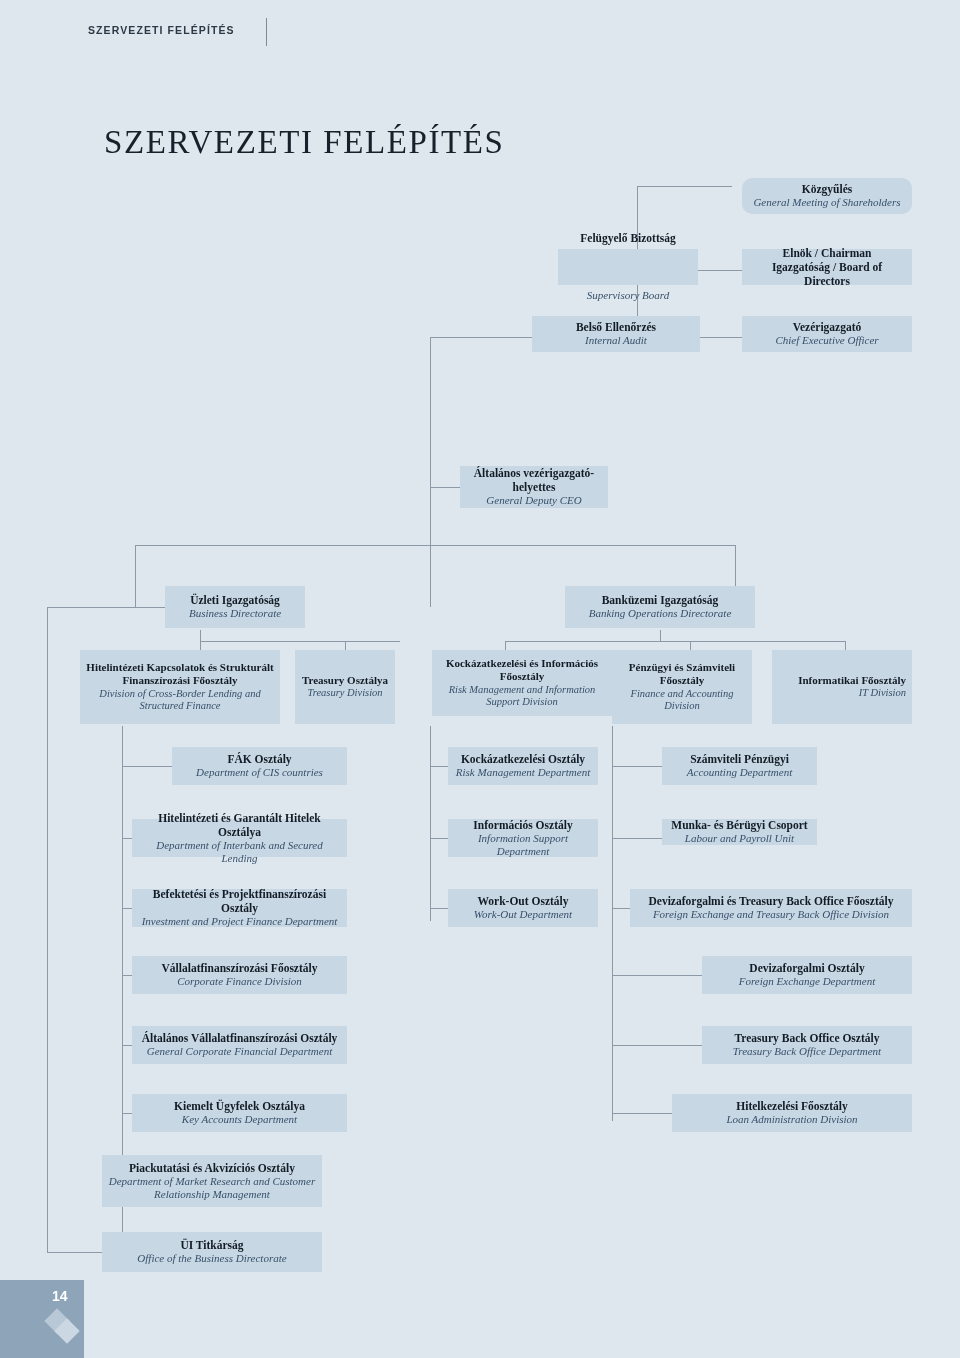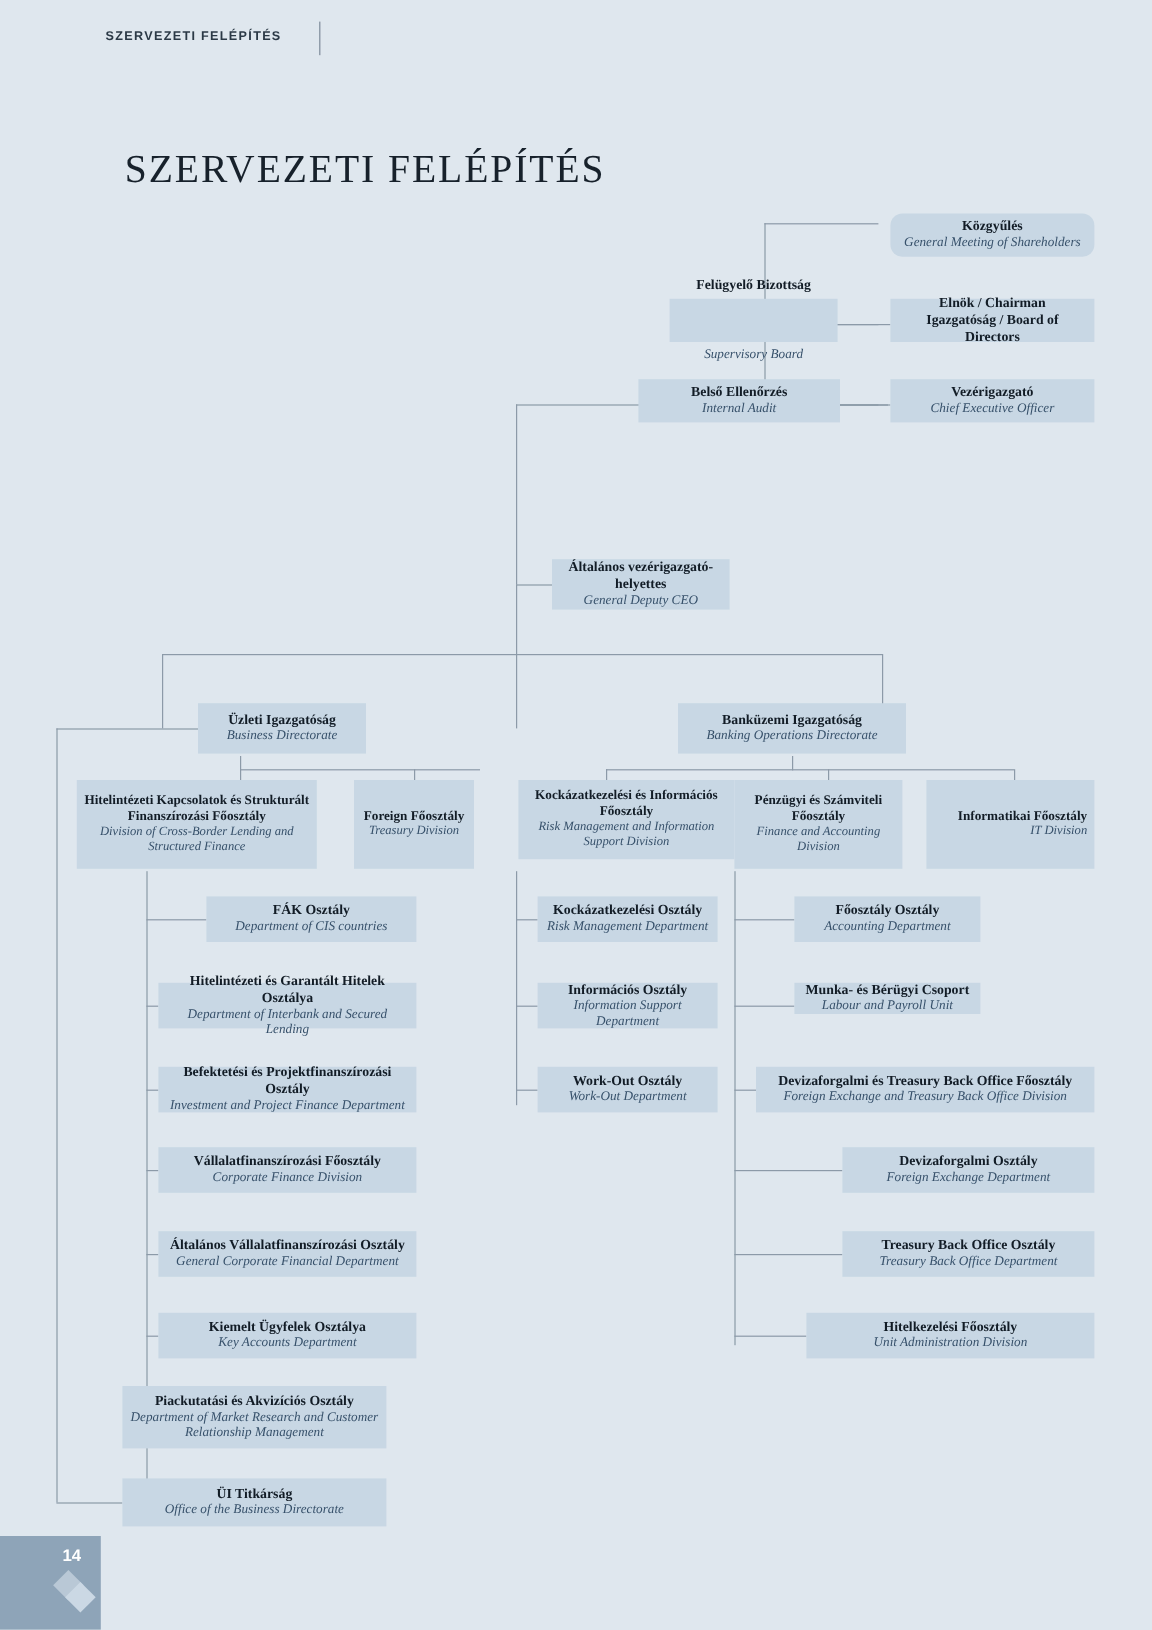--- a/index.html
+++ b/index.html
@@ -169,27 +169,27 @@
   <div class="box" style="left:165px;top:586px;width:140px;height:42px;">
     <div class="hu">Üzleti Igazgatóság</div>
     <div class="en">Business Directorate</div>
   </div>
 
   <div class="box" style="left:565px;top:586px;width:190px;height:42px;">
     <div class="hu">Banküzemi Igazgatóság</div>
     <div class="en">Banking Operations Directorate</div>
   </div>
 
-  <div class="box small" style="left:64px;top:650px;width:200px;height:74px;">
+  <div class="box small" style="left:80px;top:650px;width:200px;height:74px;">
     <div class="hu">Hitelintézeti Kapcsolatok és Strukturált Finanszírozási Főosztály</div>
     <div class="en">Division of Cross-Border Lending and Structured Finance</div>
   </div>
 
   <div class="box small" style="left:295px;top:650px;width:100px;height:74px;">
-    <div class="hu">Foreign Főosztály</div>
+    <div class="hu">Treasury Osztálya</div>
     <div class="en">Treasury Division</div>
   </div>
 
   <div class="box small" style="left:432px;top:650px;width:180px;height:66px;">
     <div class="hu">Kockázatkezelési és Információs Főosztály</div>
     <div class="en">Risk Management and Information Support Division</div>
   </div>
 
   <div class="box small" style="left:612px;top:650px;width:140px;height:74px;">
     <div class="hu">Pénzügyi és Számviteli Főosztály</div>
@@ -205,21 +205,21 @@
     <div class="hu">FÁK Osztály</div>
     <div class="en">Department of CIS countries</div>
   </div>
 
   <div class="box" style="left:448px;top:747px;width:150px;height:38px;">
     <div class="hu">Kockázatkezelési Osztály</div>
     <div class="en">Risk Management Department</div>
   </div>
 
   <div class="box" style="left:662px;top:747px;width:155px;height:38px;">
-    <div class="hu">Főosztály Osztály</div>
+    <div class="hu">Számviteli Pénzügyi</div>
     <div class="en">Accounting Department</div>
   </div>
 
   <div class="box" style="left:132px;top:819px;width:215px;height:38px;">
     <div class="hu">Hitelintézeti és Garantált Hitelek Osztálya</div>
     <div class="en">Department of Interbank and Secured Lending</div>
   </div>
 
   <div class="box" style="left:448px;top:819px;width:150px;height:38px;">
     <div class="hu">Információs Osztály</div>
@@ -266,21 +266,21 @@
     <div class="en">Treasury Back Office Department</div>
   </div>
 
   <div class="box" style="left:132px;top:1094px;width:215px;height:38px;">
     <div class="hu">Kiemelt Ügyfelek Osztálya</div>
     <div class="en">Key Accounts Department</div>
   </div>
 
   <div class="box" style="left:672px;top:1094px;width:240px;height:38px;">
     <div class="hu">Hitelkezelési Főosztály</div>
-    <div class="en">Unit Administration Division</div>
+    <div class="en">Loan Administration Division</div>
   </div>
 
   <div class="box" style="left:102px;top:1155px;width:220px;height:52px;">
     <div class="hu">Piackutatási és Akvizíciós Osztály</div>
     <div class="en">Department of Market Research and Customer Relationship Management</div>
   </div>
 
   <div class="box" style="left:102px;top:1232px;width:220px;height:40px;">
     <div class="hu">ÜI Titkárság</div>
     <div class="en">Office of the Business Directorate</div>

